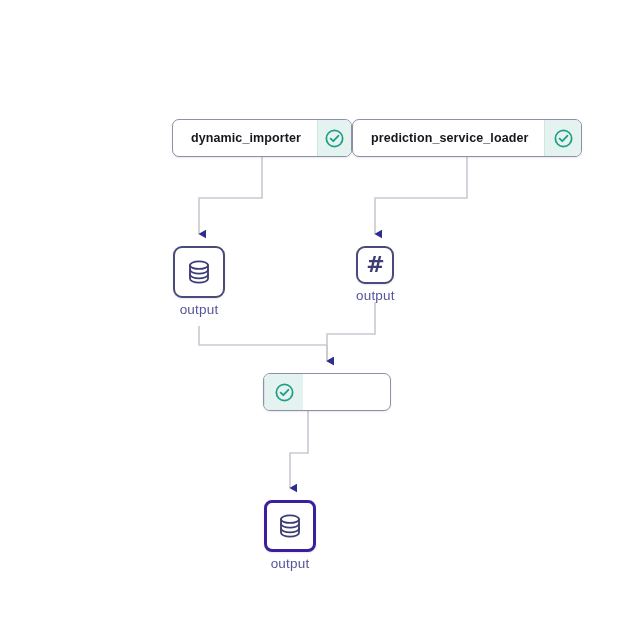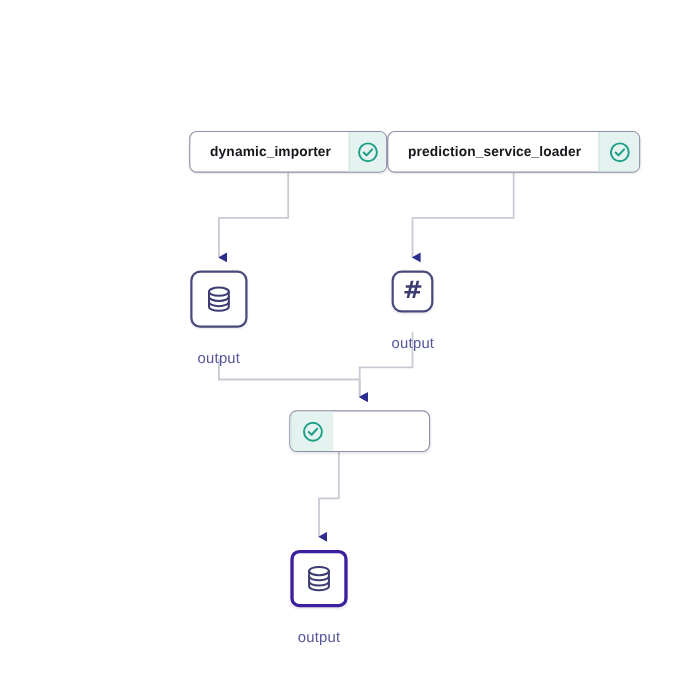--- a/index.html
+++ b/index.html
@@ -83,21 +83,21 @@
     box-shadow: 0 1px 2px rgba(40, 40, 70, 0.10);
   }
   .artifact-box.size-lg { width: 52px; height: 52px; }
   .artifact-box.size-sm { width: 38px; height: 38px; }
   .artifact-box.selected {
     border-width: 3.5px;
     border-color: #3b1f9e;
     border-radius: 8px;
   }
   .artifact-caption {
-    margin-top: 20px;
+    margin-top: 4px;
     font-size: 13.5px;
     color: #54549a;
     letter-spacing: 0.2px;
     white-space: nowrap;
   }
   .hash-glyph {
     font-family: "DejaVu Sans", sans-serif;
     font-size: 22px;
     font-weight: bold;
     color: #3d3d73;

